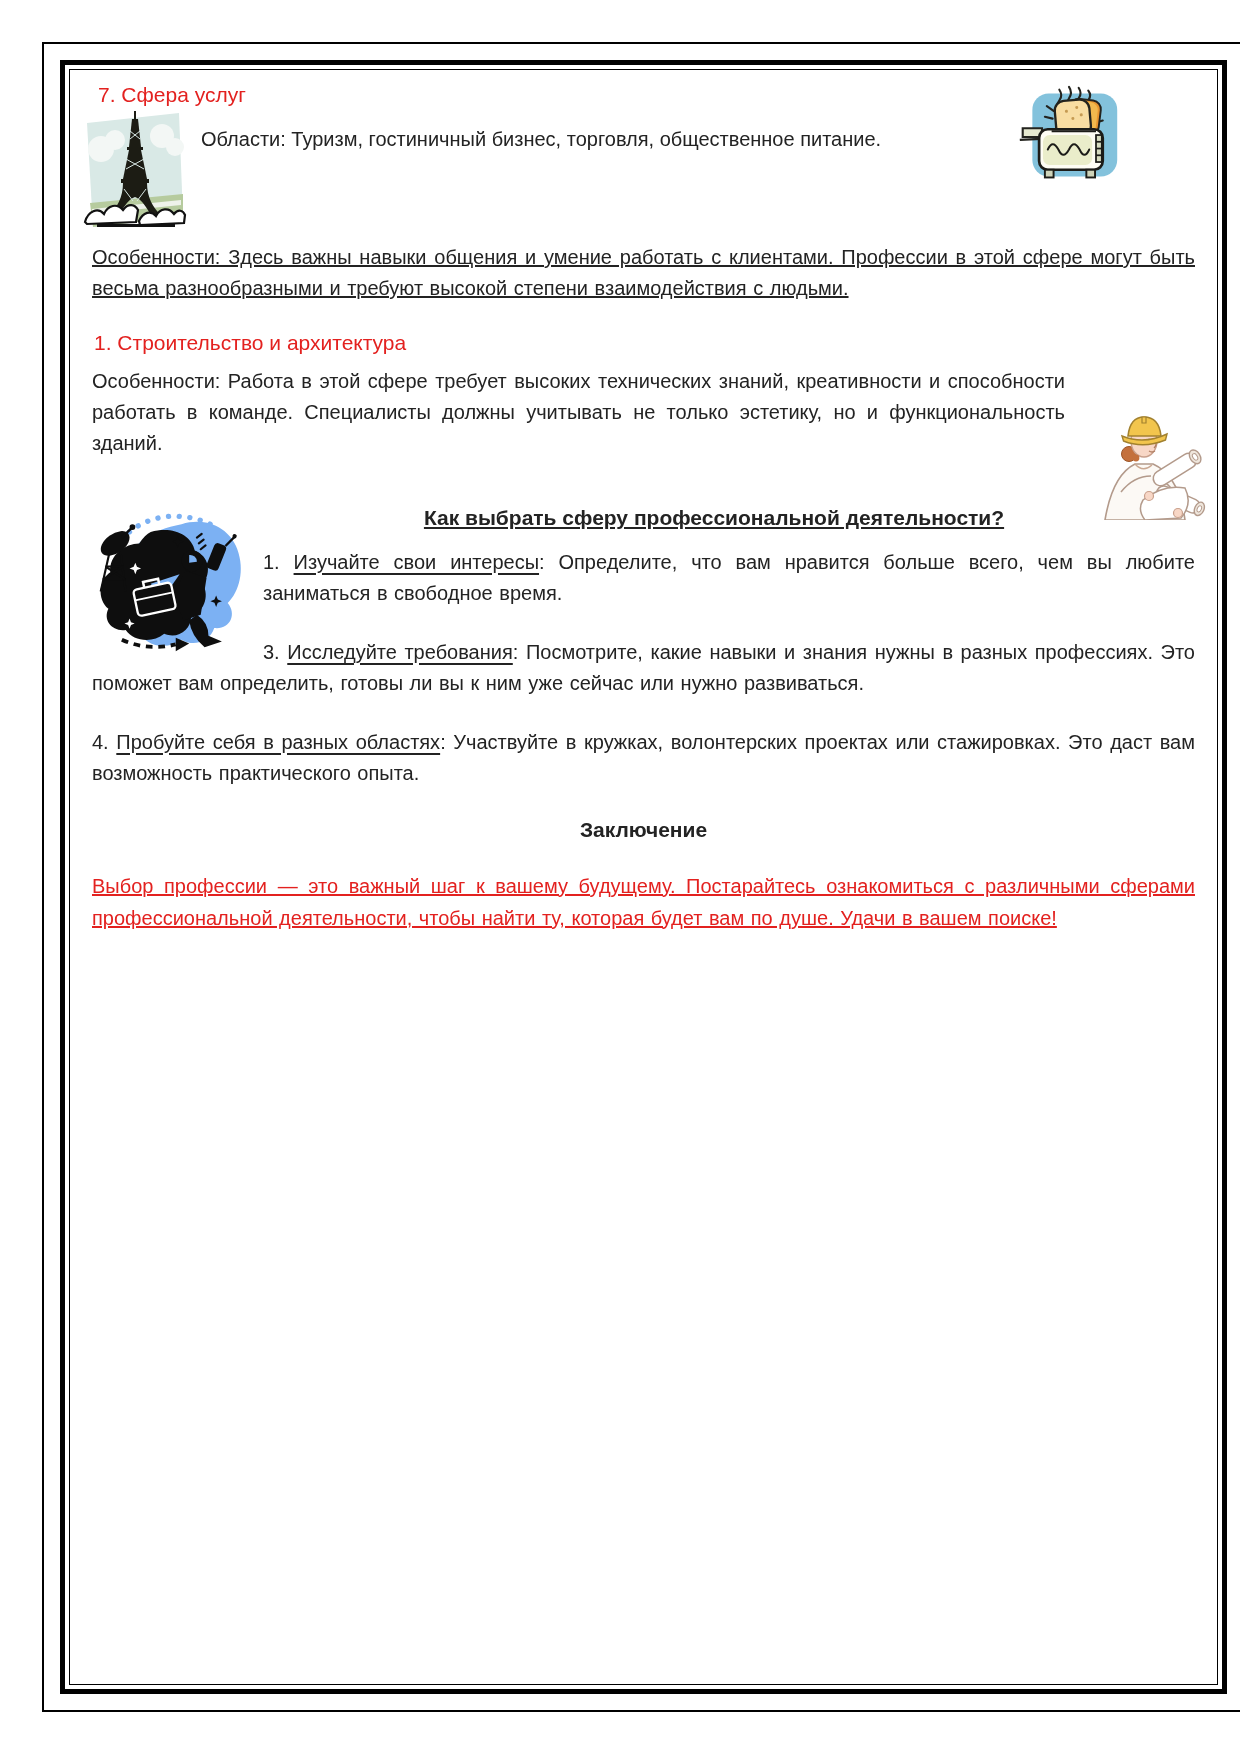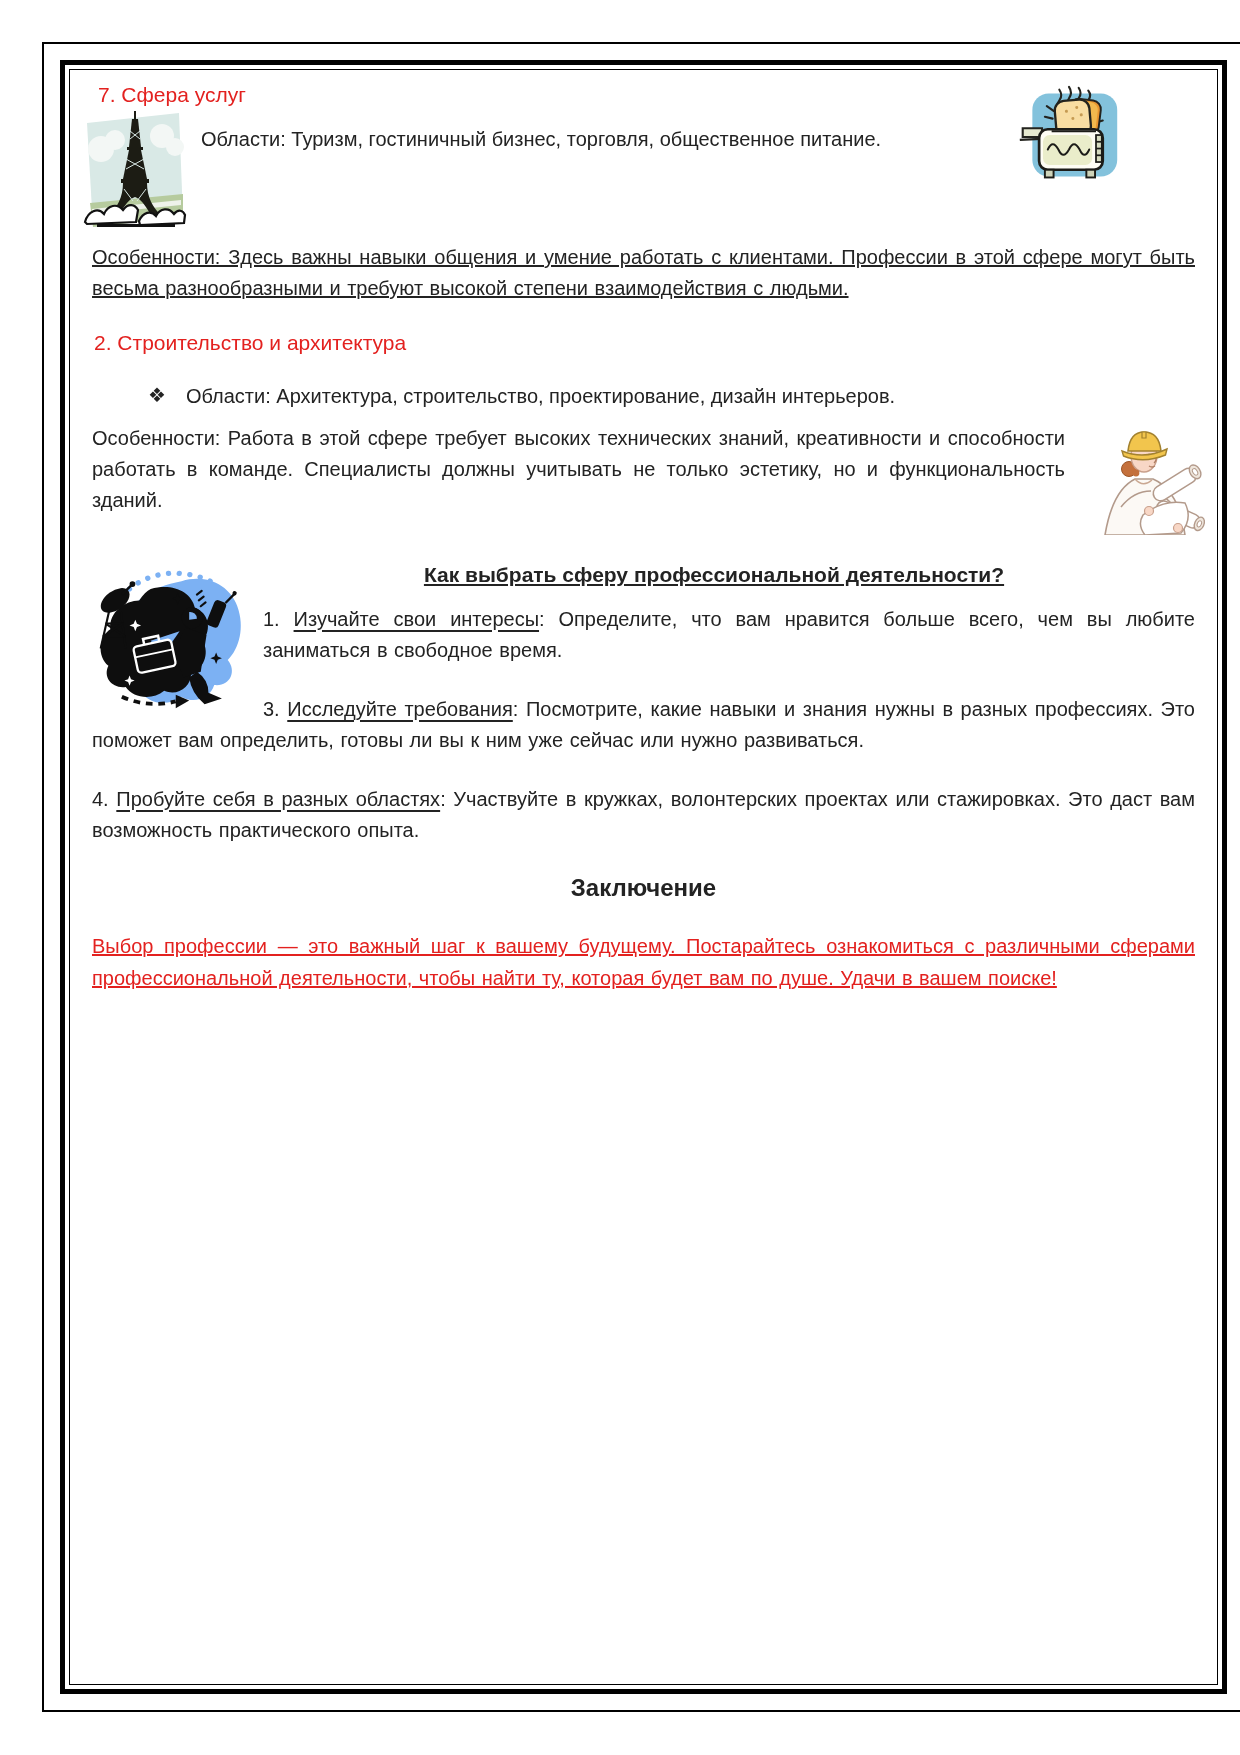--- a/index.html
+++ b/index.html
@@ -34,21 +34,21 @@
   .bullet-glyph{display:inline-block;margin-right:20px;transform:translateY(-1px);}
   .para-8{margin:11px 130px 0 0;}
 
   .howto{margin-top:46px;}
   .telecom-wrap{float:left;width:152px;height:150px;margin:0 18px 8px 1px;}
   .howto-heading{font-size:21px;font-weight:700;text-align:center;margin:34px 30px 0 0;line-height:1.2;text-decoration:underline;}
   .item{margin:0 0 28px 0;}
   .item-1{margin-top:16px;}
   .lead{text-decoration:underline;text-underline-offset:4px;}
 
-  .conclusion-heading{font-size:24px;font-weight:700;text-align:center;margin:18px 0 0 0;line-height:1.2;}
+  .conclusion-heading{font-size:21px;font-weight:700;text-align:center;margin:18px 0 0 0;line-height:1.2;}
   .red-para{color:#e3211f;margin:28px 0 0 0;line-height:1.6;text-decoration:underline;}
 </style>
 </head>
 <body>
 
 <div class="frame-outer">
 <div class="frame-mid">
 <div class="frame-inner">
 
   <h2 class="red-heading" id="heading-7">7. Сфера услуг</h2>
@@ -126,21 +126,21 @@
         <rect x="31" y="87" width="9" height="8" fill="#cfd4ba" stroke="#1c1c18" stroke-width="2"></rect>
         <rect x="74" y="87" width="9" height="8" fill="#cfd4ba" stroke="#1c1c18" stroke-width="2"></rect>
       </svg>
     </div>
 
     <p class="areas-7">Области: Туризм, гостиничный бизнес, торговля, общественное питание.</p>
   </div>
 
   <p class="para-7 j">Особенности: Здесь важны навыки общения и умение работать с клиентами. Профессии в этой сфере могут быть весьма разнообразными и требуют высокой степени взаимодействия с людьми.</p>
 
-  <h2 class="red-heading" id="heading-8">2. Строительство и архитектура</h2>
+  <h2 class="red-heading" id="heading-8">1. Строительство и архитектура</h2>
 
   <div class="sec8">
     <div class="worker-wrap">
       <svg viewBox="0 0 132 124" width="132" height="124" aria-hidden="true">
         <path d="M28,124 C33,94 44,75 58,68 L76,68 C94,76 104,94 108,124 Z" fill="#fcf9f5" stroke="#b39a8b" stroke-width="1.6"></path>
         <path d="M58,68 q8,9 17,1" fill="none" stroke="#caa892" stroke-width="1.4"></path>
         <circle cx="52" cy="58" r="7.5" fill="#c4703c" stroke="#9c5527" stroke-width="1"></circle>
         <ellipse cx="67" cy="45" rx="13" ry="16" fill="#f8d7c6" stroke="#c9a08c" stroke-width="1.4"></ellipse>
         <circle cx="59" cy="62" r="3.4" fill="#c4703c"></circle>
         <circle cx="72" cy="44" r="1.3" fill="#42332c"></circle>
@@ -159,21 +159,20 @@
           <rect x="78" y="96" width="46" height="14" rx="7" fill="#ffffff" stroke="#b39a8b" stroke-width="1.5"></rect>
           <ellipse cx="124" cy="103" rx="4.6" ry="7" fill="#efe6dc" stroke="#b39a8b" stroke-width="1.4"></ellipse>
           <ellipse cx="124" cy="103" rx="2" ry="3.3" fill="#ffffff" stroke="#b39a8b" stroke-width="1"></ellipse>
         </g>
         <path d="M66,104 q20,-16 42,-12 q8,16 -4,30 l-36,2 q-8,-10 -2,-20 z" fill="#ffffff" stroke="#b39a8b" stroke-width="1.5"></path>
         <circle cx="72" cy="100" r="4.5" fill="#f8d7c6" stroke="#c9a08c" stroke-width="1.2"></circle>
         <circle cx="101" cy="117" r="4.5" fill="#f8d7c6" stroke="#c9a08c" stroke-width="1.2"></circle>
       </svg>
     </div>
 
-    <p class="bullet-line"><span class="bullet-glyph">❖</span><span>Области: Архитектура, строительство, проектирование, дизайн интерьеров.</span></p>
 
     <p class="para-8 j">Особенности: Работа в этой сфере требует высоких технических знаний, креативности и способности работать в команде. Специалисты должны учитывать не только эстетику, но и функциональность зданий.</p>
   </div>
 
   <div class="howto">
     <div class="telecom-wrap">
       <svg viewBox="0 0 158 152" width="152" height="150" aria-hidden="true">
         <path d="M92,18 c26,-8 50,4 58,26 c8,22 2,44 -10,56 c10,12 2,28 -14,26 c-4,14 -22,20 -34,12 c-16,12 -38,6 -44,-8 c-16,2 -26,-14 -18,-26 c-12,-14 -8,-38 8,-46 c2,-20 22,-34 54,-40 z" fill="#7cb1f3"></path>
         <path d="M60,26 c22,-6 42,2 46,20 c14,4 18,22 8,34 c8,14 0,30 -12,34 c0,14 -14,24 -28,18 c-12,10 -32,8 -40,-4 c-14,2 -24,-10 -18,-22 c-12,-10 -10,-30 2,-38 c-2,-18 16,-30 30,-30 c4,-6 8,-10 12,-12 z" fill="#0e0e0e"></path>
         <path d="M30,34 C52,8 92,2 126,20" stroke="#7cb1f3" stroke-width="5.5" stroke-dasharray="0.1 11" stroke-linecap="round" fill="none"></path>

